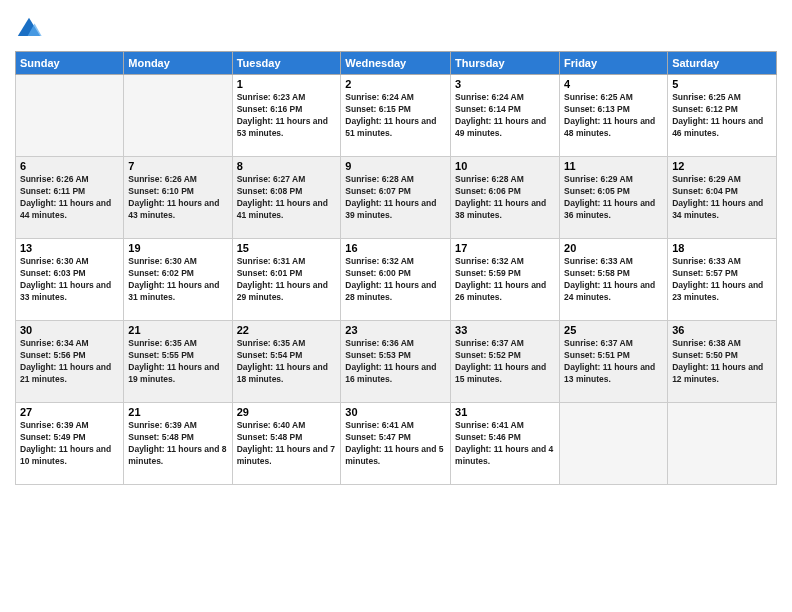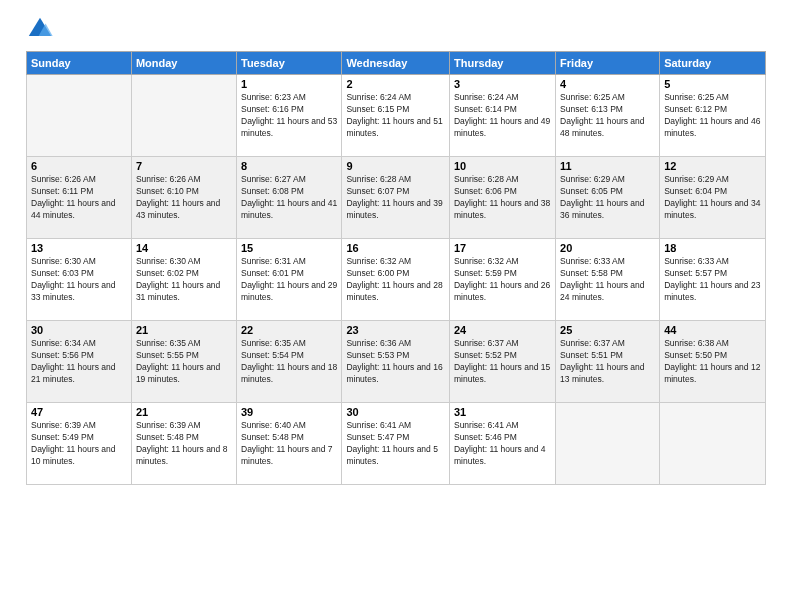--- a/index.html
+++ b/index.html
@@ -6,21 +6,21 @@
     body {
       width: 792px;
       height: 612px;
       font-family: Arial, sans-serif;
       background: #fff;
       overflow: hidden;
     }
     .page {
       width: 792px;
       height: 612px;
-      padding: 10px 26px;
+      padding: 10px 15px;
     }
     .header {
       display: flex;
       justify-content: space-between;
       align-items: flex-start;
       margin-bottom: 8px;
     }
     .logo {
       display: flex;
       align-items: center;
@@ -79,20 +79,21 @@
     }
     .day-num {
       font-size: 11px;
       font-weight: bold;
       margin-bottom: 2px;
     }
     .day-info {
       font-size: 8.5px;
       color: #222;
       line-height: 1.4;
+      font-weight: bold;
     }
     .row-shaded td {
       background: #f0f0f0;
     }
   </style>
 </head>
 <body>
 
 <div class="page">
   <div class="header">
@@ -178,21 +179,21 @@
             <div class="day-num">12</div>
             <div class="day-info">Sunrise: 6:29 AM<br>Sunset: 6:04 PM<br>Daylight: 11 hours and 34 minutes.</div>
           </td>
         </tr>
         <tr>
           <td>
             <div class="day-num">13</div>
             <div class="day-info">Sunrise: 6:30 AM<br>Sunset: 6:03 PM<br>Daylight: 11 hours and 33 minutes.</div>
           </td>
           <td>
-            <div class="day-num">14</div>
+            <div class="day-num">19</div>
             <div class="day-info">Sunrise: 6:30 AM<br>Sunset: 6:02 PM<br>Daylight: 11 hours and 31 minutes.</div>
           </td>
           <td>
             <div class="day-num">15</div>
             <div class="day-info">Sunrise: 6:31 AM<br>Sunset: 6:01 PM<br>Daylight: 11 hours and 29 minutes.</div>
           </td>
           <td>
             <div class="day-num">16</div>
             <div class="day-info">Sunrise: 6:32 AM<br>Sunset: 6:00 PM<br>Daylight: 11 hours and 28 minutes.</div>
           </td>
@@ -220,43 +221,43 @@
           </td>
           <td>
             <div class="day-num">22</div>
             <div class="day-info">Sunrise: 6:35 AM<br>Sunset: 5:54 PM<br>Daylight: 11 hours and 18 minutes.</div>
           </td>
           <td>
             <div class="day-num">23</div>
             <div class="day-info">Sunrise: 6:36 AM<br>Sunset: 5:53 PM<br>Daylight: 11 hours and 16 minutes.</div>
           </td>
           <td>
-            <div class="day-num">24</div>
+            <div class="day-num">33</div>
             <div class="day-info">Sunrise: 6:37 AM<br>Sunset: 5:52 PM<br>Daylight: 11 hours and 15 minutes.</div>
           </td>
           <td>
             <div class="day-num">25</div>
             <div class="day-info">Sunrise: 6:37 AM<br>Sunset: 5:51 PM<br>Daylight: 11 hours and 13 minutes.</div>
           </td>
           <td>
-            <div class="day-num">44</div>
+            <div class="day-num">36</div>
             <div class="day-info">Sunrise: 6:38 AM<br>Sunset: 5:50 PM<br>Daylight: 11 hours and 12 minutes.</div>
           </td>
         </tr>
         <tr>
           <td>
-            <div class="day-num">47</div>
+            <div class="day-num">27</div>
             <div class="day-info">Sunrise: 6:39 AM<br>Sunset: 5:49 PM<br>Daylight: 11 hours and 10 minutes.</div>
           </td>
           <td>
             <div class="day-num">21</div>
             <div class="day-info">Sunrise: 6:39 AM<br>Sunset: 5:48 PM<br>Daylight: 11 hours and 8 minutes.</div>
           </td>
           <td>
-            <div class="day-num">39</div>
+            <div class="day-num">29</div>
             <div class="day-info">Sunrise: 6:40 AM<br>Sunset: 5:48 PM<br>Daylight: 11 hours and 7 minutes.</div>
           </td>
           <td>
             <div class="day-num">30</div>
             <div class="day-info">Sunrise: 6:41 AM<br>Sunset: 5:47 PM<br>Daylight: 11 hours and 5 minutes.</div>
           </td>
           <td>
             <div class="day-num">31</div>
             <div class="day-info">Sunrise: 6:41 AM<br>Sunset: 5:46 PM<br>Daylight: 11 hours and 4 minutes.</div>
           </td>

